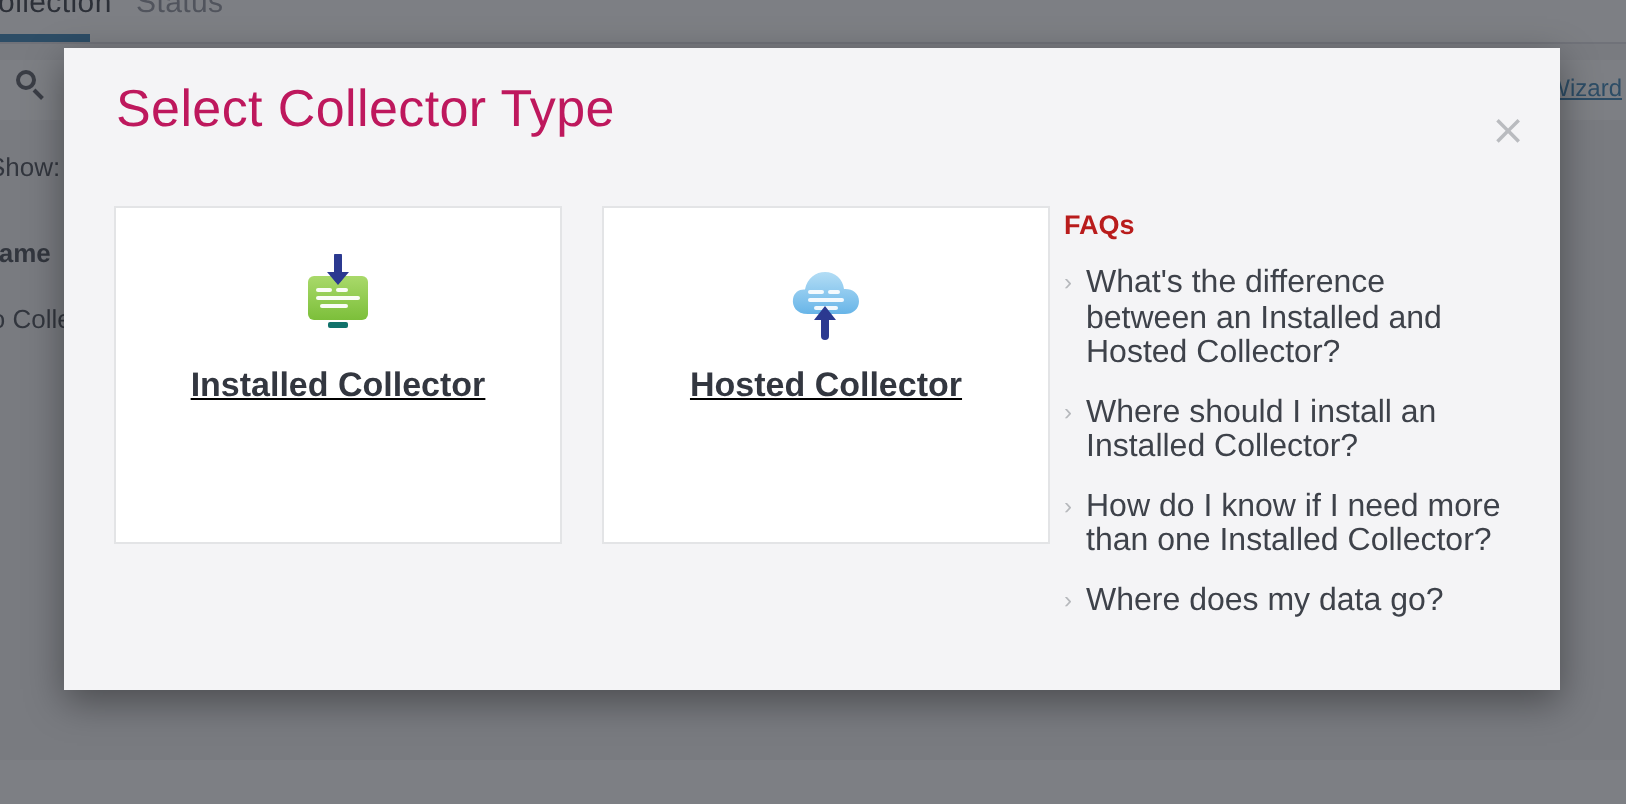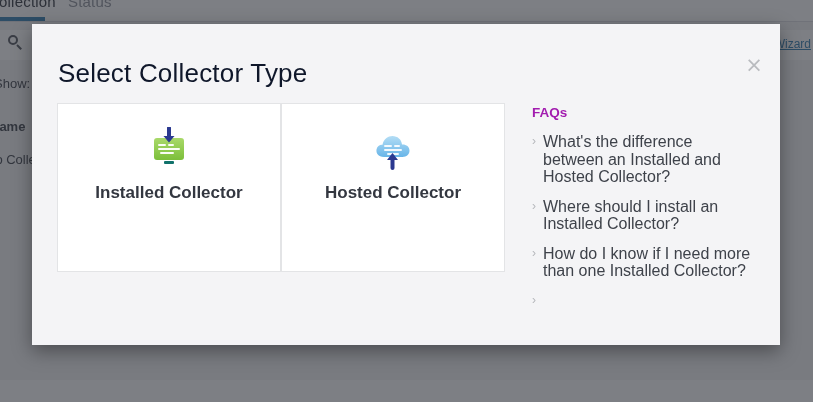--- a/index.html
+++ b/index.html
@@ -99,28 +99,28 @@
     box-shadow: 0 6px 18px rgba(0,0,0,0.38);
   }
   .modal-close {
     position: absolute; right: 15px; top: 30px;
     width: 22px; height: 22px;
     color: #b9bbbf; font-size: 21px; line-height: 22px;
     text-align: center; cursor: pointer;
     font-family: "DejaVu Sans", sans-serif;
   }
   .modal-title {
-    position: absolute; left: 26px; top: 34px;
-    font-size: 26px; color: #0f172a; font-weight: 400;
+    position: absolute; left: 26px; top: 15px;
+    font-size: 26px; color: #be185d; font-weight: 400;
     letter-spacing: .2px;
   }
 
   .cards {
     position: absolute; left: 25px; top: 79px;
-    display: flex; gap: 0;
+    display: flex; gap: 20px; text-decoration: underline;
   }
   .card {
     width: 224px; height: 169px;
     background: #ffffff;
     border: 1px solid #e3e4e6;
     display: flex; flex-direction: column; align-items: center;
     cursor: pointer;
   }
   .card-icon {
     margin-top: 23px; height: 44px;
@@ -135,21 +135,21 @@
     width: 180px;
     font-size: 13.5px; color: #3e424a;
     text-align: center; line-height: 19px;
   }
 
   
   .faq {
     position: absolute; left: 500px; top: 81px; width: 222px;
   }
   .faq-head {
-    font-size: 13.5px; font-weight: bold; color: #a21caf;
+    font-size: 13.5px; font-weight: bold; color: #b91c1c;
     margin-bottom: 13px;
   }
   .faq-item {
     display: flex; gap: 7px; margin-bottom: 12px;
     cursor: pointer;
   }
   .faq-chev {
     color: #b6b8bc; font-size: 12px; line-height: 17px;
     flex: 0 0 auto;
   }
@@ -258,17 +258,18 @@
         <span class="faq-text">Where should I install an Installed Collector?</span>
       </div>
 
       <div class="faq-item">
         <span class="faq-chev">›</span>
         <span class="faq-text">How do I know if I need more than one Installed Collector?</span>
       </div>
 
       <div class="faq-item">
         <span class="faq-chev">›</span>
+        <span class="faq-text">Where does my data go?</span>
       </div>
     </div>
 
   </div>
 </div>
 
 </body></html>

